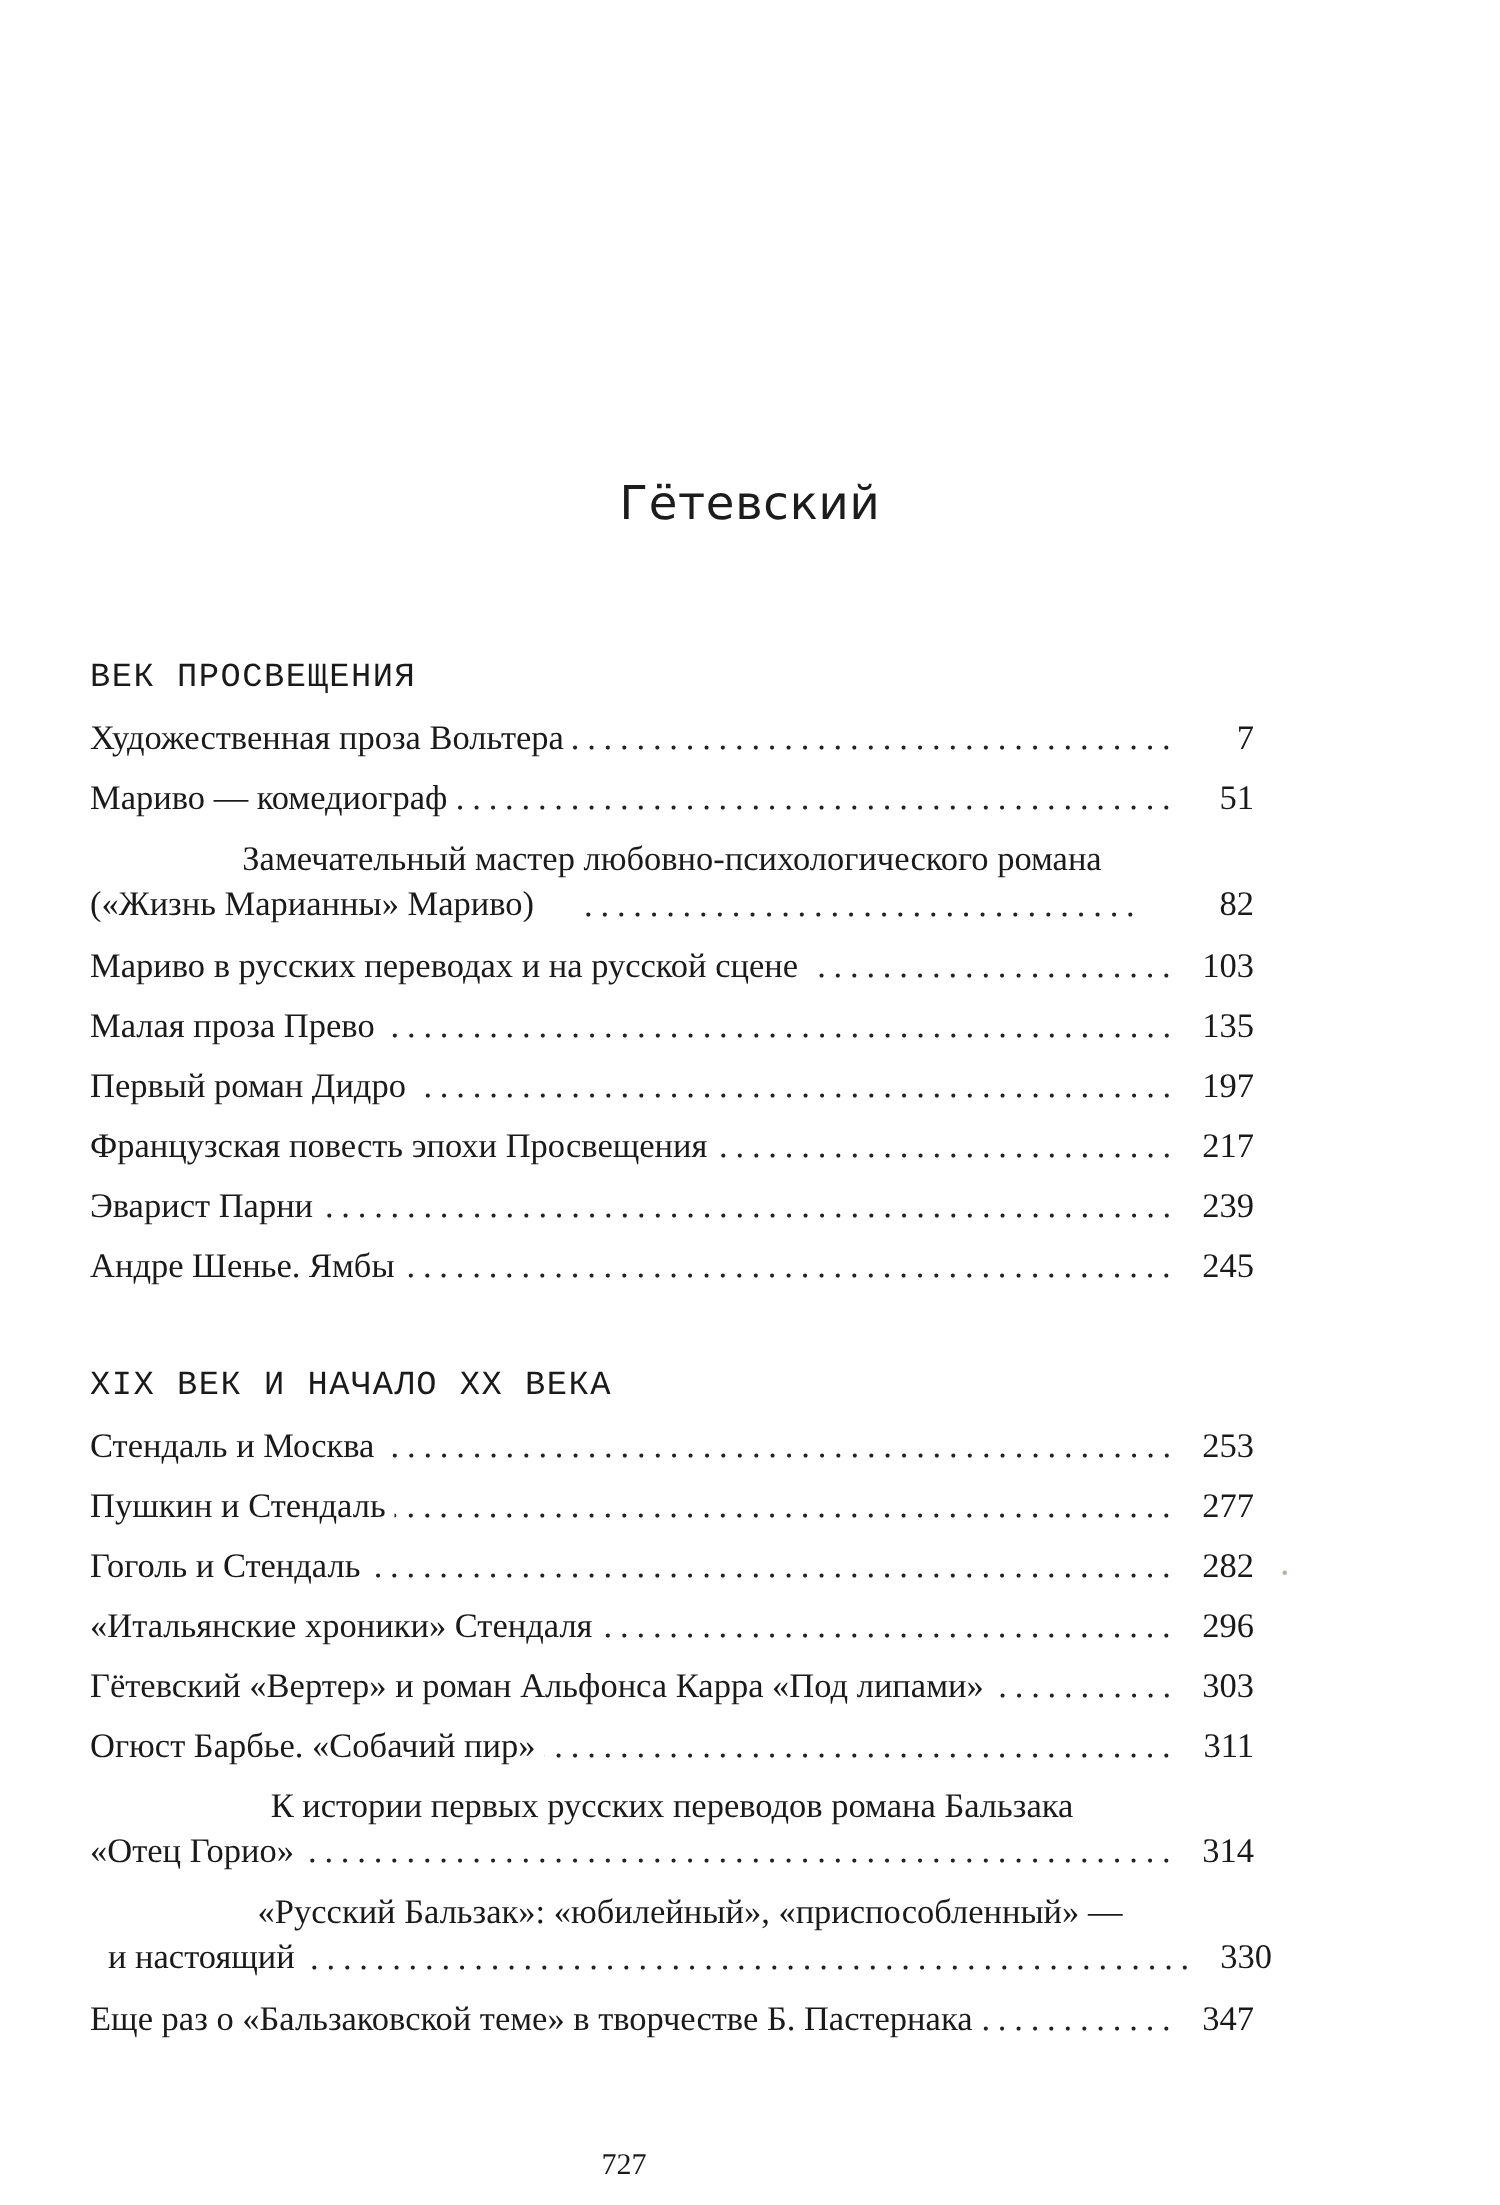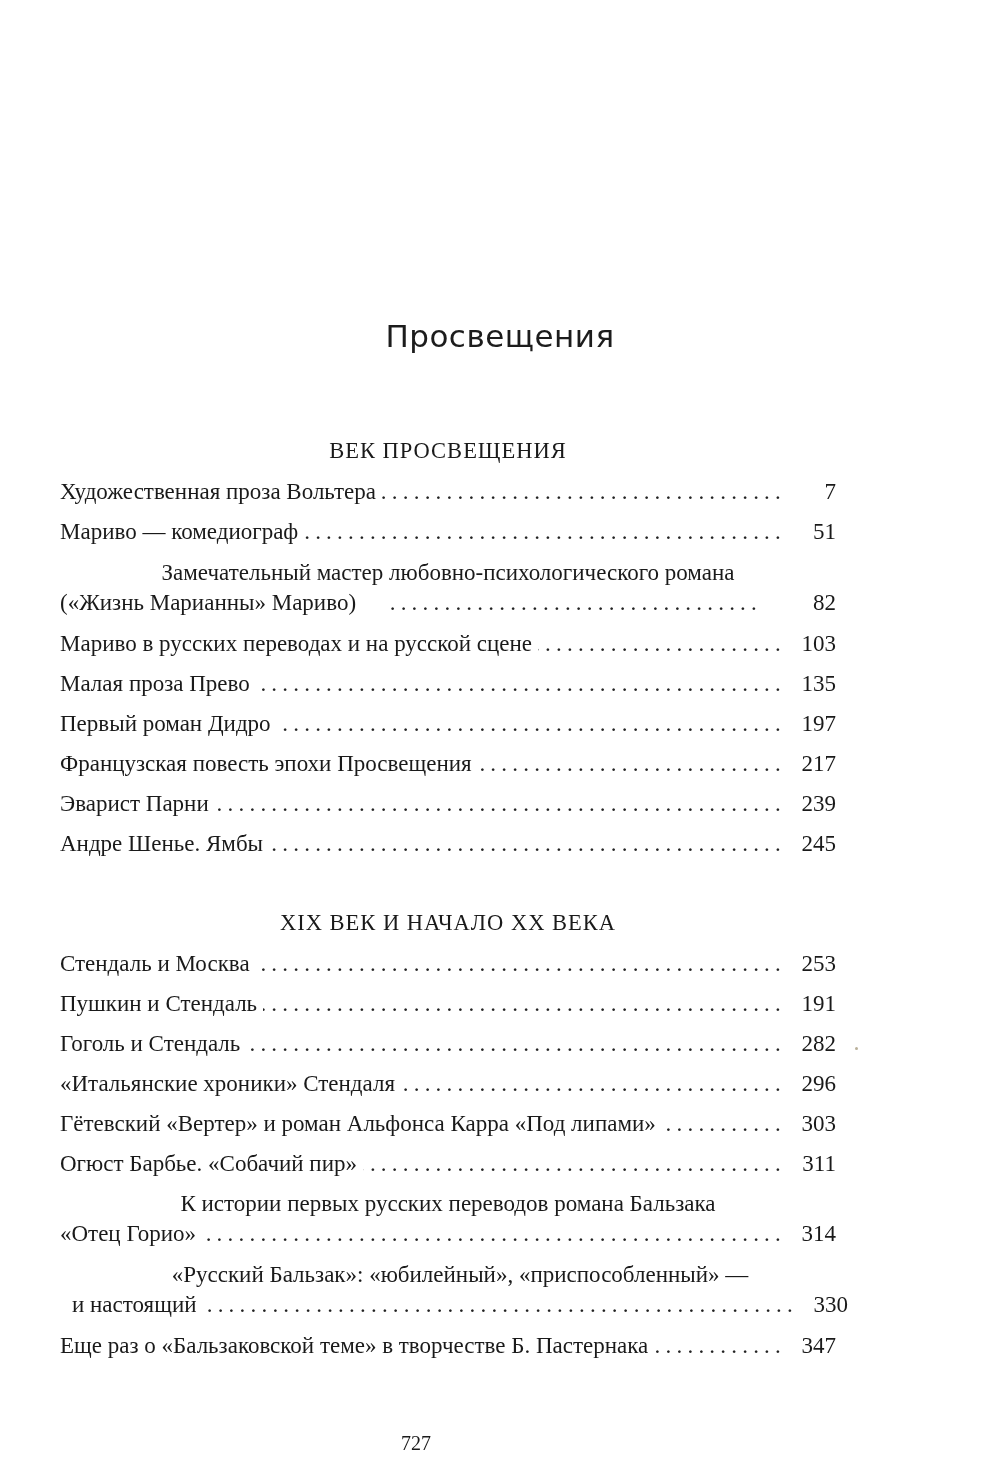--- a/index.html
+++ b/index.html
@@ -31,24 +31,24 @@
     width: 776px;
     top: 0;
     font-family: "Liberation Serif", serif;
     font-size: 23px;
     color: #1a1a1a;
   }
   .section-heading {
     position: absolute;
     left: 0;
     width: 776px;
-    text-align: center;
     font-size: 22.5px;
     letter-spacing: 1px;
     line-height: 28px;
+    font-family: Liberation Mono, monospace;
   }
   .entry {
     position: absolute;
     left: 0;
     width: 776px;
     line-height: 28px;
   }
   .entry .line1 {
     display: block;
     white-space: nowrap;
@@ -99,21 +99,21 @@
     height: 3px;
     border-radius: 50%;
     background: #b9b09a;
   }
 </style>
 </head>
 <body>
 
 <div>
 
-  <div class="page-title">Просвещения</div>
+  <div class="page-title">Гётевский</div>
 
   <div class="toc">
 
     <div class="section-heading" style="top:437px;">ВЕК ПРОСВЕЩЕНИЯ</div>
 
     <div class="entry" style="top:478px;">
       <div class="lastline">
           <span class="title">Художественная проза Вольтера</span>
           <span class="leader"></span>
           <span class="page">7</span>
@@ -192,21 +192,21 @@
           <span class="title">Стендаль и Москва</span>
           <span class="leader"></span>
           <span class="page">253</span>
         </div>
     </div>
 
     <div class="entry" style="top:990px;">
       <div class="lastline">
           <span class="title">Пушкин и Стендаль</span>
           <span class="leader"></span>
-          <span class="page">191</span>
+          <span class="page">277</span>
         </div>
     </div>
 
     <div class="entry" style="top:1030px;">
       <div class="lastline">
           <span class="title">Гоголь и Стендаль</span>
           <span class="leader"></span>
           <span class="page">282</span>
         </div>
     </div>

